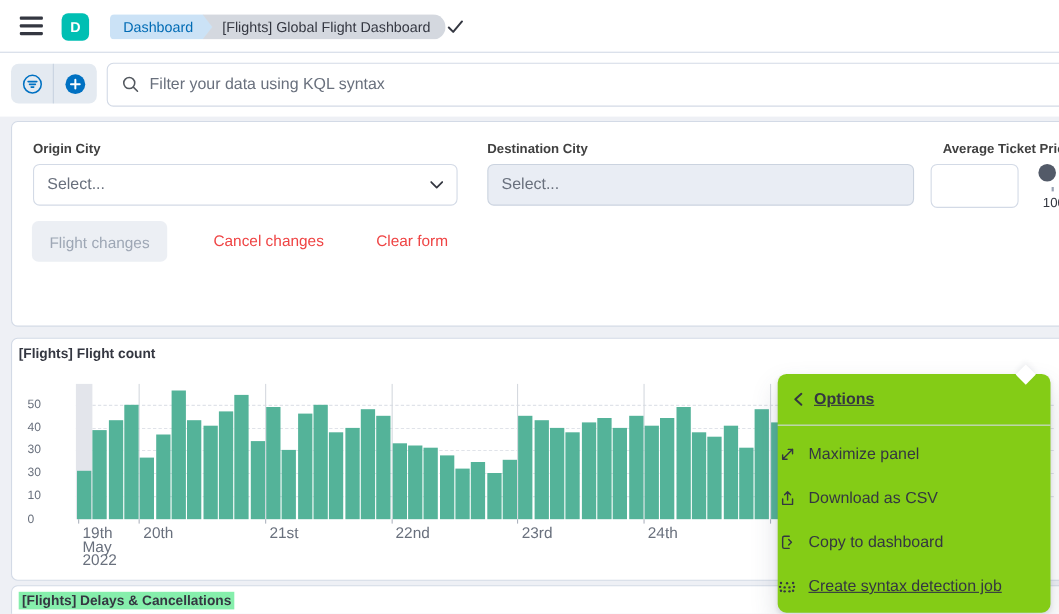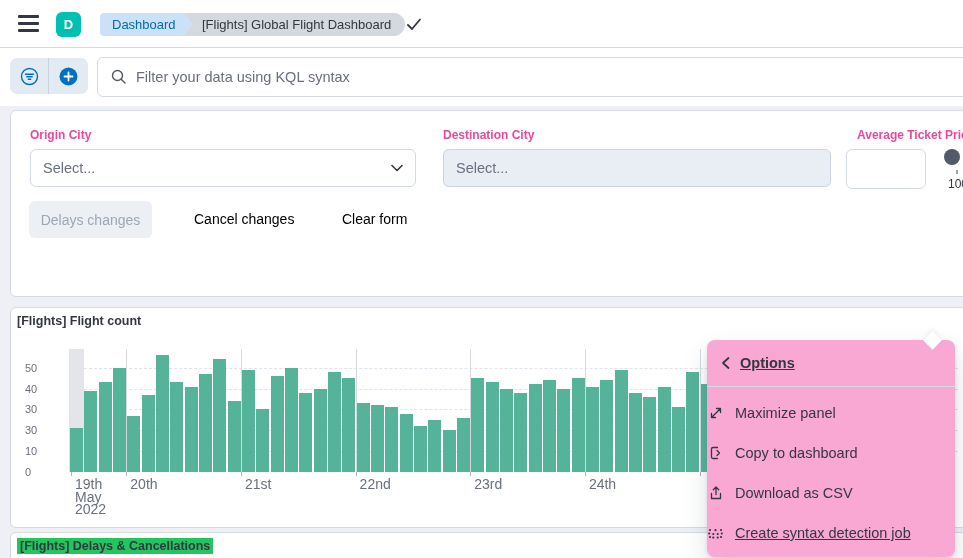--- a/index.html
+++ b/index.html
@@ -31,58 +31,58 @@
   .filter-group .fg-btn { width:39px; display:flex; align-items:center; justify-content:center; cursor:pointer; }
   .filter-group .fg-btn:first-child { border-right:1px solid #C8D3E0; }
   .kql-input { position:absolute; left:97px; top:9px; right:-12px; height:40px;
     background:#fff; border:1px solid #D3DAE6; border-radius:6px;
     display:flex; align-items:center; padding-left:13px; }
   .kql-placeholder { color:#69707D; font-size:14.5px; margin-left:9px; }
 
   
   .panel { position:absolute; background:#fff; border:1px solid #D3DAE6; border-radius:6px; }
   .controls-panel { left:10px; top:110px; right:-8px; height:187px; }
-  .ctl-label { position:absolute; font-size:12px; font-weight:bold; color:#ec4899; white-space:nowrap; }
+  .ctl-label { position:absolute; font-size:12px; font-weight:bold; color:#404040; white-space:nowrap; }
   .select-box { position:absolute; height:38px; border:1px solid #D3DAE6; border-radius:6px;
     background:#fff; display:flex; align-items:center; padding:0 12px; cursor:pointer; }
   .select-box.gray { background:#E9EDF4; border-color:#CBD3DF; }
   .select-placeholder { color:#69707D; font-size:14.5px; flex:1; }
   .price-input { position:absolute; width:80px; height:40px; border:1px solid #D3DAE6;
     border-radius:6px; background:#fff; }
   .slider-thumb { position:absolute; width:16px; height:16px; border-radius:50%;
     background:#535A68; cursor:pointer; }
   .slider-tick { position:absolute; width:2px; height:4px; background:#98A2B3; }
   .slider-min-label { position:absolute; font-size:12px; color:#343741; white-space:nowrap; }
   .btn-apply { position:absolute; left:18px; top:90px; width:123px; height:37px;
     background:#ECEFF4; border:none; border-radius:6px; color:#9EA7B5;
     font-size:14px; font-weight:500; font-family:inherit; cursor:not-allowed; }
   .btn-text { position:absolute; top:90px; height:37px; line-height:37px; background:none; border:none;
-    color:#000000; font-size:14px; font-weight:500; font-family:inherit; cursor:not-allowed; }
+    color:#ef4444; font-size:14px; font-weight:500; font-family:inherit; cursor:not-allowed; }
   .btn-cancel { left:183px; } .btn-clear { left:331px; }
 
   
   .chart-panel { left:10px; top:307px; right:-8px; height:221px; }
   .panel-title { position:absolute; left:6px; top:6px; font-size:12.5px; font-weight:bold; color:#343741; }
   .plot { position:absolute; left:58px; top:41px; width:889px; height:123px; }
   .hgrid { position:absolute; left:0; right:0; height:0; border-top:1px dashed #E0E3E9; }
   .vgrid { position:absolute; top:0; bottom:0; width:1px; background:#D5D9DF; }
   .band { position:absolute; top:0; bottom:0; width:15px; background:#E3E5EB; }
   .bar { position:absolute; bottom:0; }
   .y-axis { position:absolute; left:14px; top:41px; width:38px; height:123px; }
   .ylab { position:absolute; right:6px; width:32px; text-align:left; font-size:11px; color:#69707D; }
   .x-axis { position:absolute; left:58px; top:164px; width:889px; height:46px; }
   .xtick { position:absolute; top:0; width:1px; height:4px; background:#AEB4BF; }
   .xlab { position:absolute; top:6px; font-size:14px; color:#69707D; line-height:12.5px; white-space:nowrap; }
 
   
   .bottom-panel { left:10px; top:532px; right:-8px; height:34px; border-radius:6px 6px 0 0; }
-  .bottom-title-hl { background:#22c55e; padding:1px 3px; }
-
-  
-  .popover { position:absolute; left:707px; top:340px; width:248px; background:#f9a8d4;
+  .bottom-title-hl { background:#86efac; padding:1px 3px; }
+
+  
+  .popover { position:absolute; left:707px; top:340px; width:248px; background:#84cc16;
     border-radius:8px; box-shadow:0 12px 24px rgba(65,78,101,.18), 0 2px 4px rgba(65,78,101,.12);
     z-index:20; padding-bottom:4px; }
   .popover-arrow { position:absolute; top:-6px; right:16px; width:13px; height:13px;
     background:#fff; transform:rotate(45deg);
     box-shadow:-2px -2px 5px rgba(65,78,101,.08); }
   .popover-header { display:flex; align-items:center; height:46px; padding:0 12px; cursor:pointer; }
   .popover-title { margin-left:7px; font-size:14.5px; font-weight:bold; color:#343741; text-decoration:underline; }
   .popover-divider { height:1px; background:#D3DAE6; }
   .popover-items { padding-top:6px; }
   .menu-item { display:flex; align-items:center; height:40px; cursor:pointer; }
@@ -154,21 +154,21 @@
   <div class="select-box gray" style="left:432px; top:38px; width:388px;">
     <span class="select-placeholder">Select...</span>
   </div>
 
   <div class="ctl-label" style="left:846px; top:17px;">Average Ticket Price</div>
   <div class="price-input" style="left:835px; top:38px;"></div>
   <div class="slider-thumb" style="left:933px; top:38px;"></div>
   <div class="slider-tick" style="left:945px; top:59px;"></div>
   <div class="slider-min-label" style="left:937px; top:66px;">100</div>
 
-  <button class="btn-apply">Delays changes</button>
+  <button class="btn-apply">Flight changes</button>
   <button class="btn-text btn-cancel">Cancel changes</button>
   <button class="btn-text btn-clear">Clear form</button>
 </div>
 
 <div class="panel chart-panel">
   <div class="panel-title">[Flights] Flight count</div>
   <div class="y-axis">
       <div class="ylab" style="top: 117px;">0</div>
       <div class="ylab" style="top: 96.1525px;">10</div>
       <div class="ylab" style="top: 75.3051px;">30</div>
@@ -272,34 +272,34 @@
       <span class="mi-icon">
         <svg width="16" height="16" viewBox="0 0 16 16">
           <path d="M3.5 12.5 L12.5 3.5 M12.5 3.5 h-4 M12.5 3.5 v4 M3.5 12.5 v-4 M3.5 12.5 h4" fill="none" stroke="#343741" stroke-width="1.3" stroke-linecap="round" stroke-linejoin="round"></path>
         </svg>
       </span>
       <span class="mi-label">Maximize panel</span>
     </div>
     <div class="menu-item">
       <span class="mi-icon">
         <svg width="16" height="16" viewBox="0 0 16 16">
-          <path d="M9.5 2.5 H5 a1.5 1.5 0 0 0 -1.5 1.5 v8 a1.5 1.5 0 0 0 1.5 1.5 h4.5" fill="none" stroke="#343741" stroke-width="1.3" stroke-linecap="round"></path>
-          <path d="M9 5.5 l2.5 2.5 L9 10.5" fill="none" stroke="#343741" stroke-width="1.3" stroke-linecap="round" stroke-linejoin="round"></path>
+          <path d="M3.5 8.5 v5 h9 v-5" fill="none" stroke="#343741" stroke-width="1.3" stroke-linecap="round" stroke-linejoin="round"></path>
+          <path d="M8 2 v7.5 M8 2 L5.3 4.7 M8 2 l2.7 2.7" fill="none" stroke="#343741" stroke-width="1.3" stroke-linecap="round" stroke-linejoin="round"></path>
         </svg>
       </span>
-      <span class="mi-label">Copy to dashboard</span>
+      <span class="mi-label">Download as CSV</span>
     </div>
     <div class="menu-item">
       <span class="mi-icon">
         <svg width="16" height="16" viewBox="0 0 16 16">
-          <path d="M3.5 8.5 v5 h9 v-5" fill="none" stroke="#343741" stroke-width="1.3" stroke-linecap="round" stroke-linejoin="round"></path>
-          <path d="M8 2 v7.5 M8 2 L5.3 4.7 M8 2 l2.7 2.7" fill="none" stroke="#343741" stroke-width="1.3" stroke-linecap="round" stroke-linejoin="round"></path>
+          <path d="M9.5 2.5 H5 a1.5 1.5 0 0 0 -1.5 1.5 v8 a1.5 1.5 0 0 0 1.5 1.5 h4.5" fill="none" stroke="#343741" stroke-width="1.3" stroke-linecap="round"></path>
+          <path d="M9 5.5 l2.5 2.5 L9 10.5" fill="none" stroke="#343741" stroke-width="1.3" stroke-linecap="round" stroke-linejoin="round"></path>
         </svg>
       </span>
-      <span class="mi-label">Download as CSV</span>
+      <span class="mi-label">Copy to dashboard</span>
     </div>
     <div class="menu-item underlined">
       <span class="mi-icon">
         <svg width="17" height="17" viewBox="0 0 17 17" fill="#343741">
           <circle cx="3" cy="5" r="1.1"></circle>
             <circle cx="2.2" cy="8.5" r="1.1"></circle>
             <circle cx="3" cy="12" r="1.1"></circle>
           <circle cx="14" cy="5" r="1.1"></circle>
             <circle cx="14.8" cy="8.5" r="1.1"></circle>
             <circle cx="14" cy="12" r="1.1"></circle>

